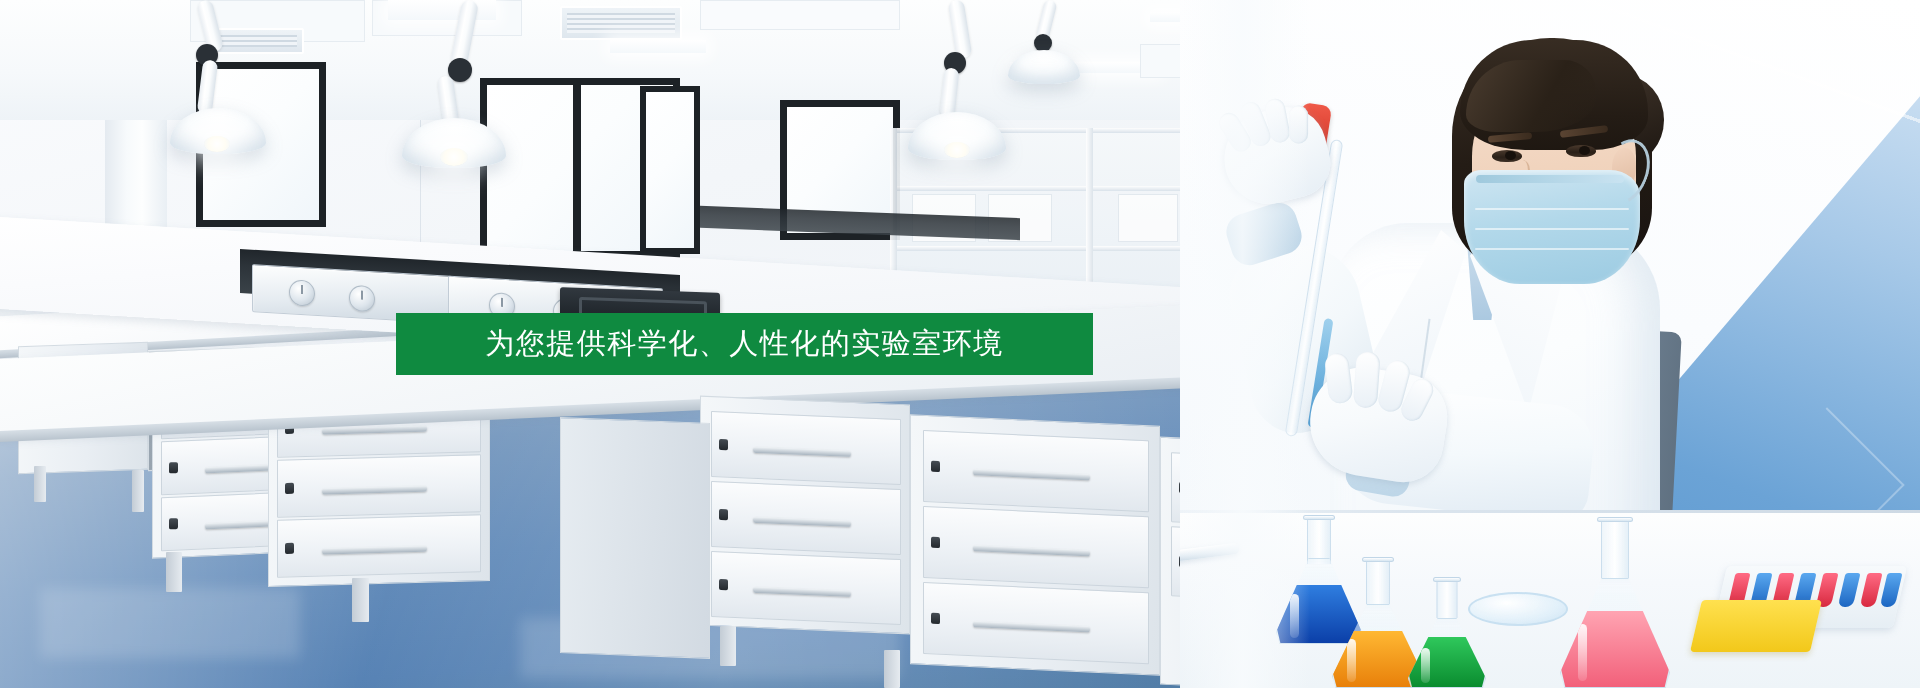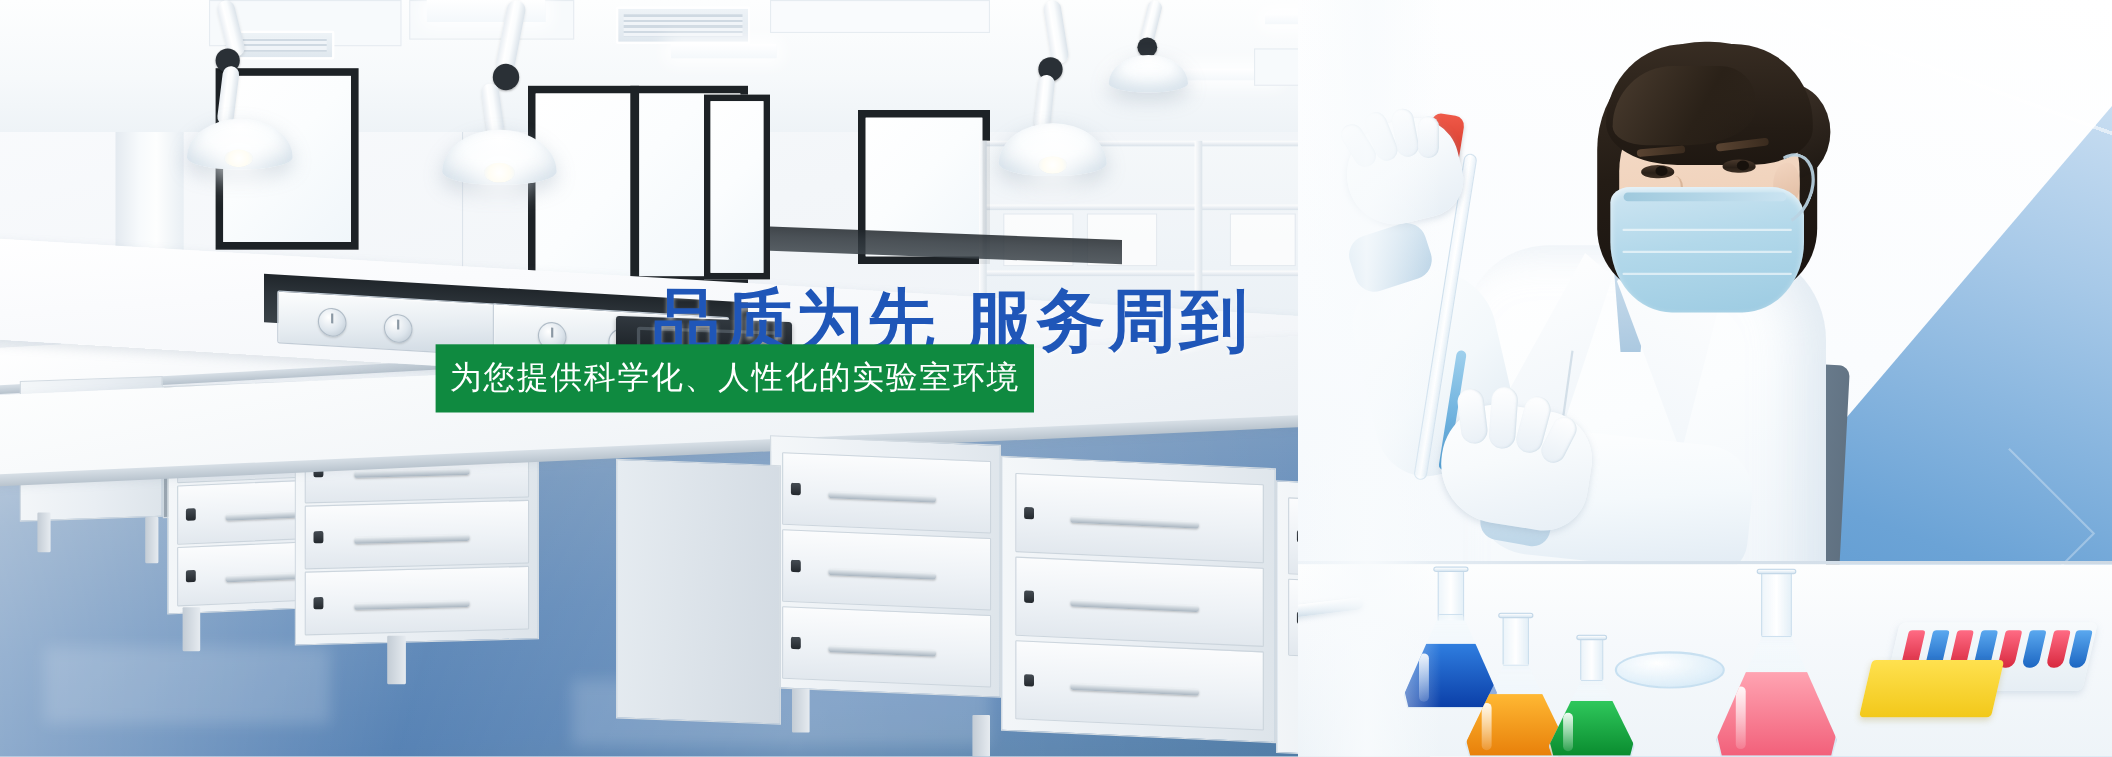--- a/index.html
+++ b/index.html
@@ -296,21 +296,21 @@
   .eyebrow { position:absolute; left:370px; top:205px; width:660px;
         font-family:"Liberation Serif","DejaVu Serif",serif;
         font-size:38px; letter-spacing:4.5px; white-space:nowrap;
         color:#7d9fd4; opacity:.88; }
 
   .headline { position:absolute; left:593px; top:250px;
         font-family:"DejaVu Sans","Liberation Sans",sans-serif;
         font-size:62px; font-weight:bold; letter-spacing:3px; white-space:nowrap;
         color:#1f56b8; text-shadow:0 2px 4px rgba(255,255,255,.55); }
 
-  .greenbar { position:absolute; left:396px; top:313px; width:544px; height:62px;
+  .greenbar { position:absolute; left:396px; top:313px; width:697px; height:62px;
         background:#0f8a40; display:flex; align-items:center; justify-content:center; }
   .greenbar span { font-family:"DejaVu Sans","Liberation Sans",sans-serif;
         font-size:29px; color:#ffffff; letter-spacing:1.5px; white-space:nowrap; }
 </style>
 </head>
 <body>
 
 <div id="banner">
 
   <div class="lab-photo">
@@ -625,19 +625,18 @@
       <div class="tube" style="left:162px;background:linear-gradient(180deg,#5aa8ef,#1c66c2);"></div>
     </div>
     <div style="position:absolute;left:516px;top:600px;width:120px;height:52px;
                 background:linear-gradient(180deg,#ffe14f,#f2c81a);border-radius:4px;
                 transform:skewX(-13deg);box-shadow:0 3px 6px rgba(170,150,60,.3);"></div>
   </div>
 
   <div class="seam"></div>
 
   <div class="overlay">
-    <div class="headline">品质为先 服务周到</div>
     <div class="greenbar">
       <span>为您提供科学化、人性化的实验室环境</span>
     </div>
   </div>
 
 </div>
 
 </body></html>

